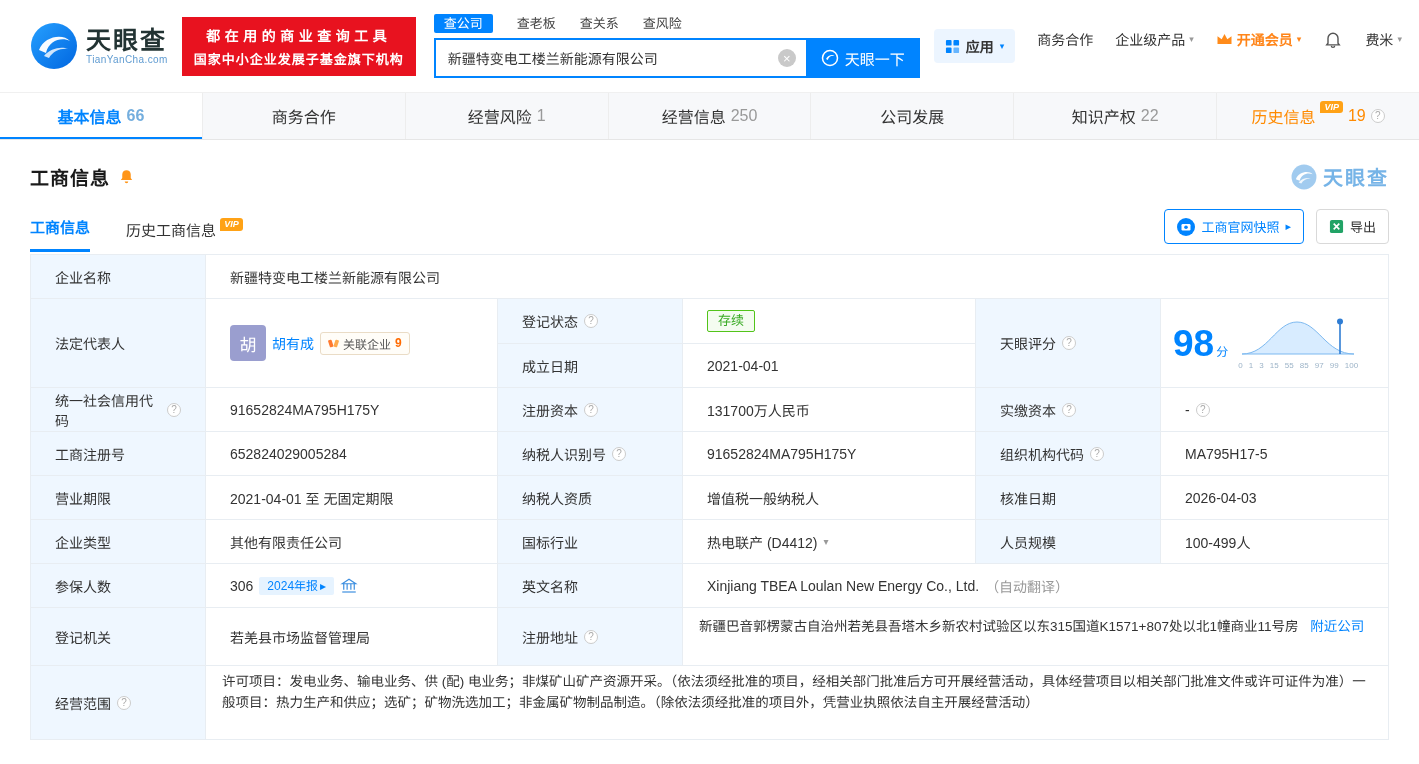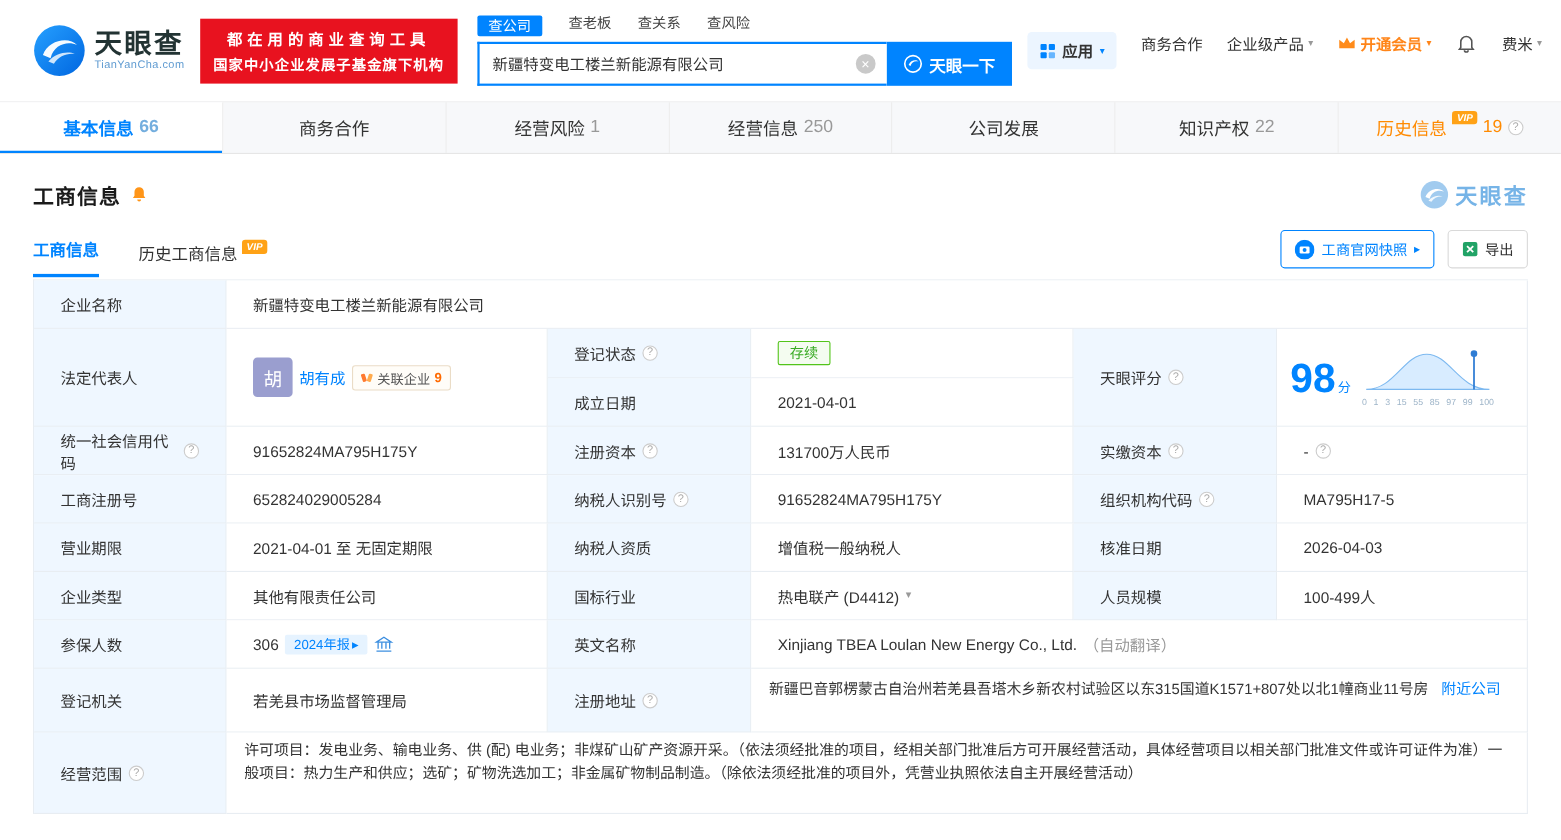--- a/index.html
+++ b/index.html
@@ -8,28 +8,28 @@
 
   
   .header{display:flex;align-items:center;height:92px;padding:0 18px 0 30px;gap:14px;background:#fff}
   .logo{display:flex;align-items:center;gap:8px;cursor:pointer;flex:none}
   .logo-text .brand{font-size:25px;font-weight:bold;color:#233;letter-spacing:2px;line-height:1.1}
   .logo-text .domain{font-size:10px;color:#5f9bd1;letter-spacing:.4px}
   .banner{background:#e8121f;color:#fff;padding:8px 12px;font-weight:bold;text-align:center;flex:none}
   .bl1{font-size:14px;letter-spacing:4.5px}
   .bl2{font-size:13px;letter-spacing:1px;margin-top:4px}
   .search-area{margin-left:4px;flex:none}
-  .search-tabs{display:flex;gap:24px;align-items:flex-start;font-size:13px;margin-bottom:5px}
+  .search-tabs{display:flex;gap:24px;align-items:center;font-size:13px;margin-bottom:5px}
   .stab{color:#444;cursor:pointer;line-height:1}
   .stab.active{background:#0084ff;color:#fff;padding:3px 10px;border-radius:2px}
   .search-box{display:flex}
   .input-wrap{position:relative}
   .search-input{width:372px;height:40px;border:2px solid #0084ff;border-right:none;padding:0 36px 0 12px;font-size:14px;color:#333;outline:none;font-family:inherit}
   .clear{position:absolute;right:10px;top:11px;width:18px;height:18px;border-radius:50%;background:#c9c9c9;color:#fff;display:flex;align-items:center;justify-content:center;font-size:13px;cursor:pointer;line-height:1}
-  .search-btn{height:40px;padding:0 15px;background:#0084ff;color:#fff;border:none;font-size:15px;font-weight:bold;display:flex;align-items:center;gap:6px;cursor:pointer;font-family:inherit}
+  .search-btn{height:40px;padding:0 15px;background:#0084ff;color:#fff;border:none;font-size:15px;font-weight:normal;display:flex;align-items:center;gap:6px;cursor:pointer;font-family:inherit}
   .topnav{margin-left:auto;display:flex;align-items:flex-start;gap:22px;font-size:14px;white-space:nowrap}
   .nav-app{display:flex;align-items:center;gap:6px;background:#ecf5ff;border-radius:4px;padding:7px 11px;cursor:pointer;color:#333;font-weight:bold}
   .nav-item{display:flex;align-items:center;gap:4px;cursor:pointer;color:#333}
   .caret{font-size:9px;color:#999}
   .nav-app .caret{color:#0084ff}
   .vipnav{color:#ff8519;font-weight:bold}
   .vipnav .caret{color:#ff8519}
   .nav-bell{cursor:pointer;display:flex;align-items:center}
 
   

